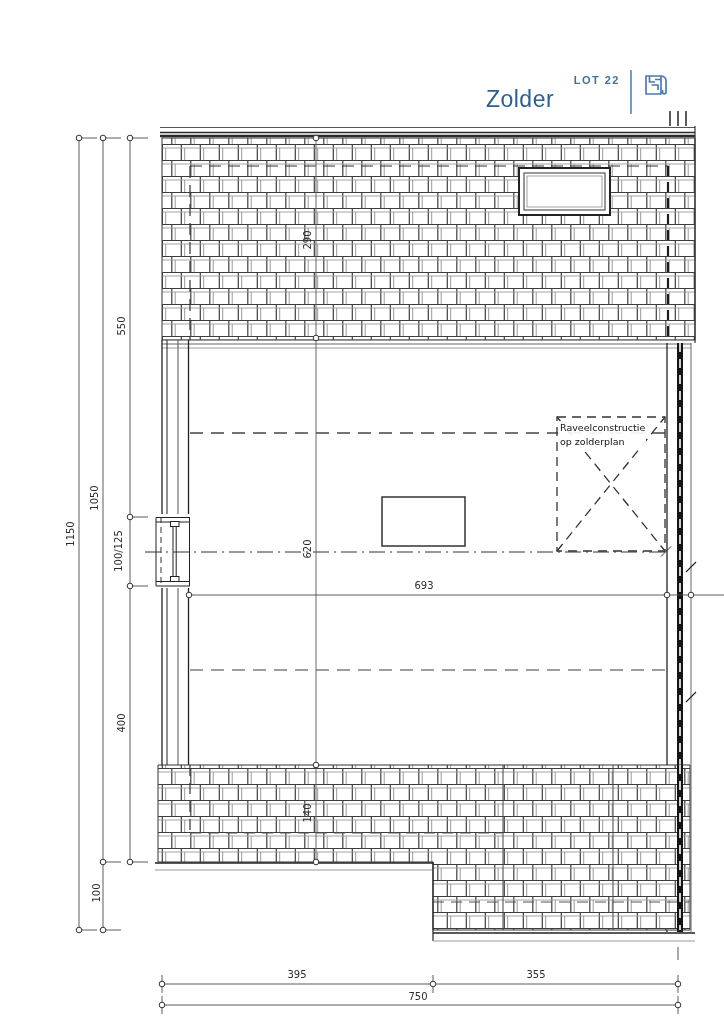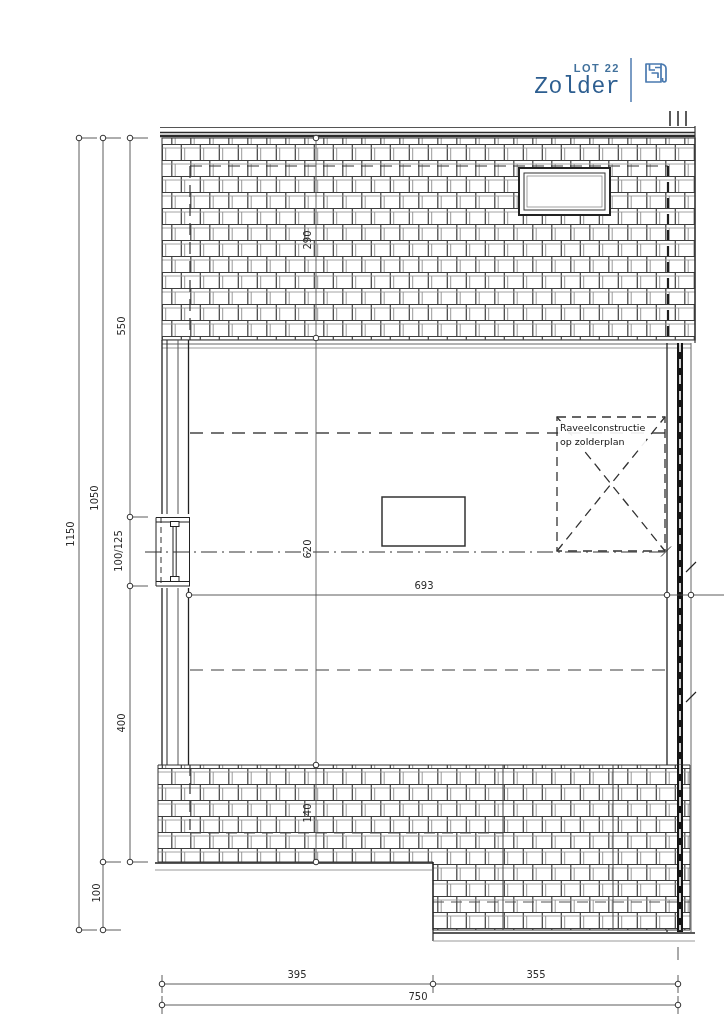--- a/index.html
+++ b/index.html
@@ -1,24 +1,24 @@
 <!DOCTYPE html>
 <html><head>
 <meta charset="utf-8">
 <style>
   html,body{margin:0;padding:0;background:#ffffff;}
   .page{position:relative;width:724px;height:1024px;background:#fff;overflow:hidden;
         font-family:"DejaVu Sans","Liberation Sans",sans-serif;}
   
-  .hdr{position:absolute;top:0;left:0;width:724px;height:110px;}
+  .hdr{position:absolute;top:12px;left:0;width:724px;height:110px;}
   .hdr .lot{position:absolute;top:62px;left:480px;width:140px;text-align:right;
             font-family:"Liberation Sans",sans-serif;font-size:11px;font-weight:700;
             letter-spacing:1.5px;color:#41719c;}
-  .hdr .title{position:absolute;top:74px;left:420px;width:200px;text-align:right;
-              font-family:Liberation Mono, monospace;font-size:23px;color:#2d5e90;
+  .hdr .title{position:absolute;top:74px;left:420px;width:200px;text-align:center;
+              font-family:Liberation Sans, sans-serif;font-size:23px;color:#2d5e90;
               letter-spacing:0.5px;}
   .hdr .divider{position:absolute;top:58px;left:630px;width:2px;height:44px;background:#7a9cc4;}
   .hdr .planicon{position:absolute;top:58px;left:642px;width:28px;height:30px;cursor:pointer;}
   
   .draw{position:absolute;top:0;left:0;}
   text.dim{font-family:"DejaVu Sans","Liberation Sans",sans-serif;font-size:10px;fill:#2b2b2b;}
   text.note{font-family:"DejaVu Sans","Liberation Sans",sans-serif;font-size:9.5px;fill:#111;}
 </style>
 </head>
 <body>

